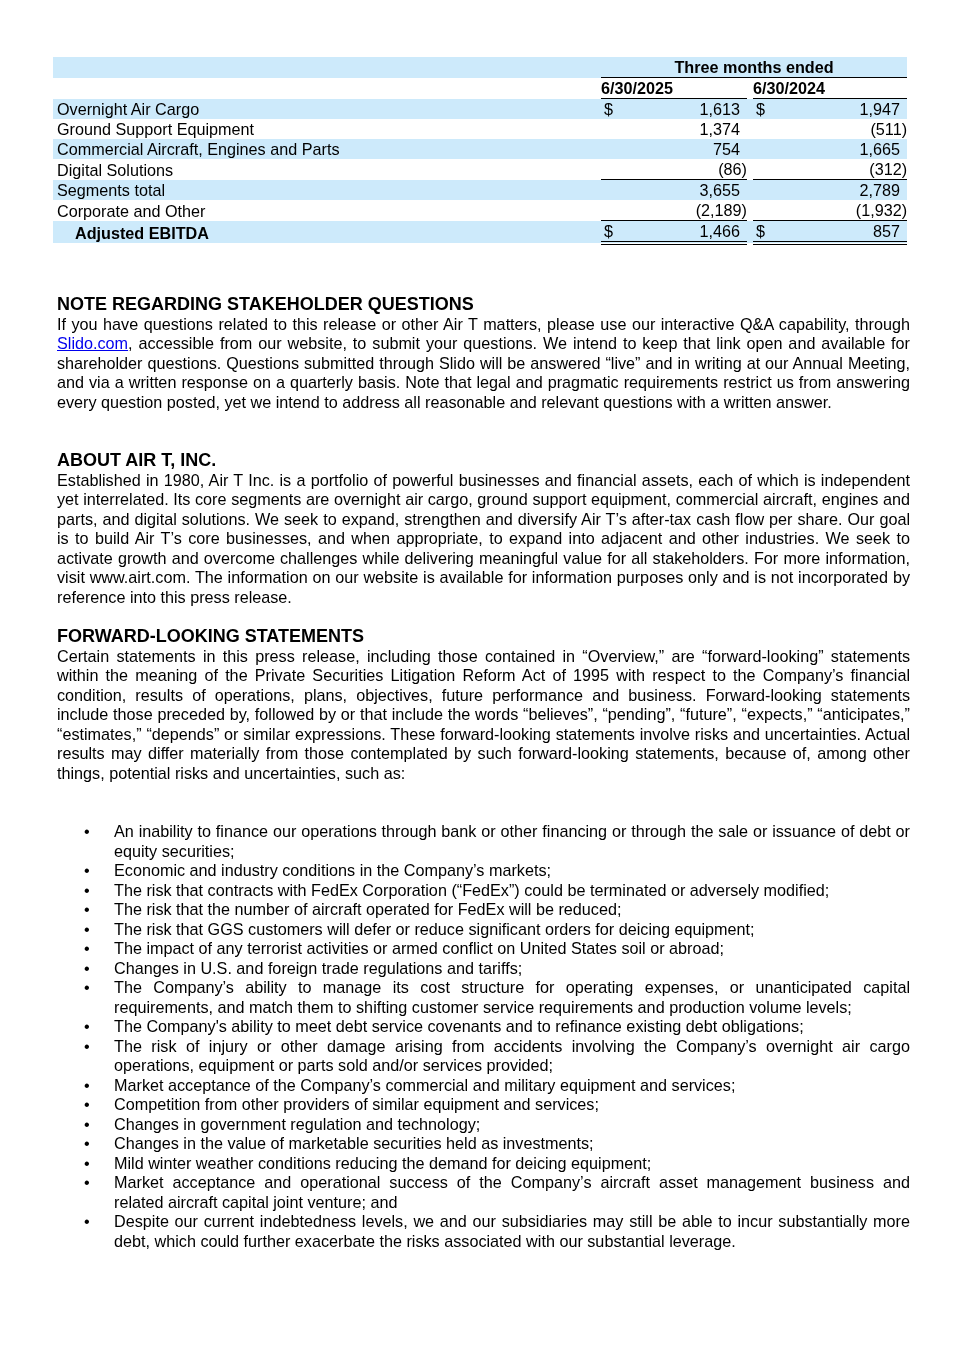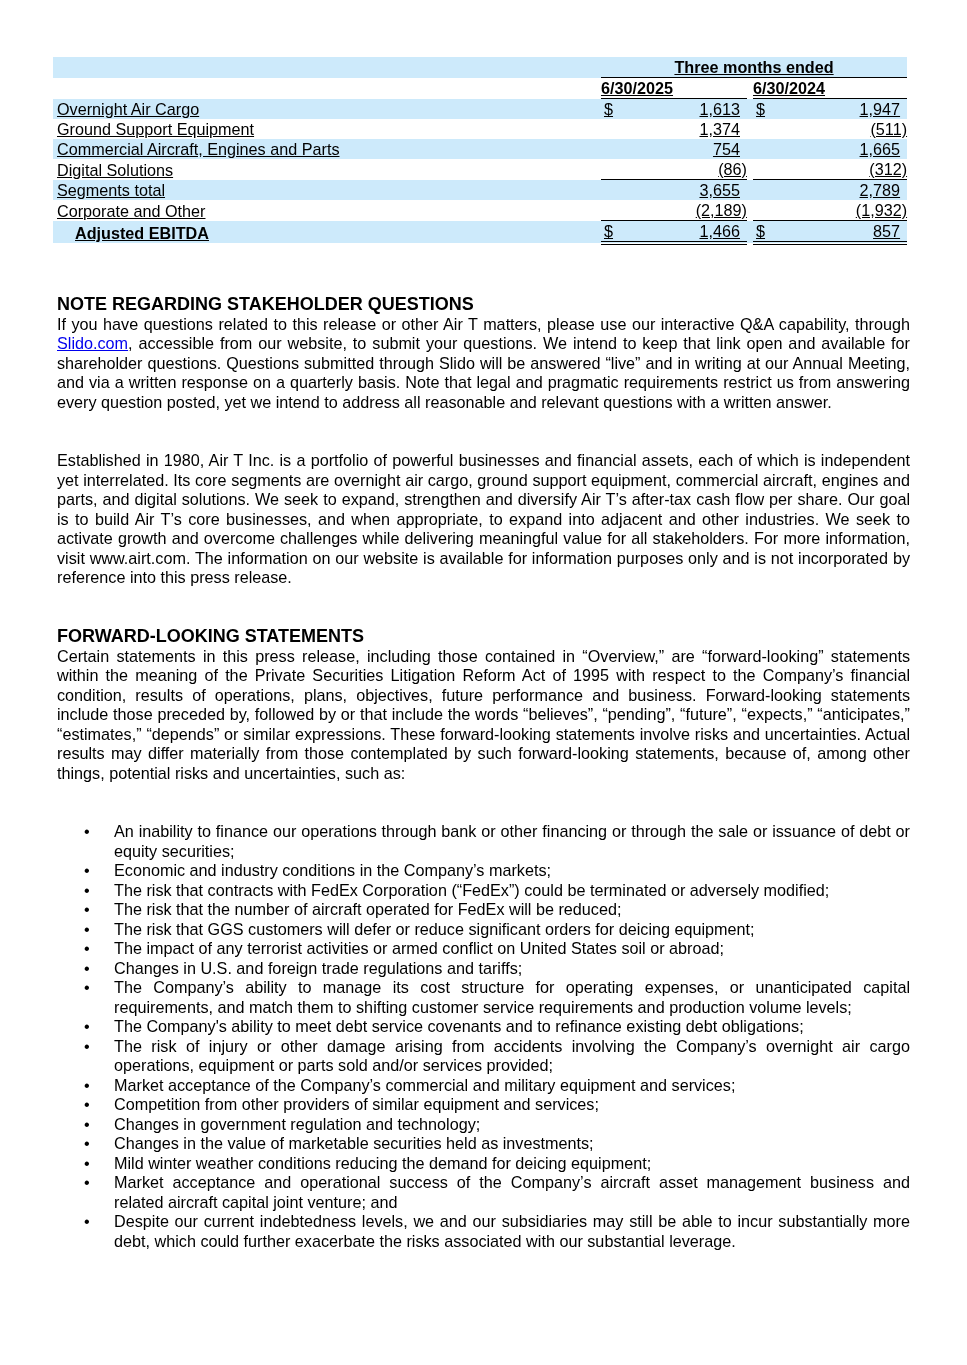--- a/index.html
+++ b/index.html
@@ -6,21 +6,21 @@
   html, body { background: #ffffff; }
   body {
     width: 967px; height: 1365px; position: relative; overflow: hidden;
     font-family: "Liberation Sans", sans-serif; color: #000; font-size: 16.2px;
   }
   
   .fin-table {
     position: absolute; left: 53px; top: 57px; width: 854px;
     border-collapse: collapse; table-layout: fixed; font-size: 16.2px;
   }
-  .fin-table td { padding: 0; height: 14px; line-height: 20px; vertical-align: bottom; white-space: nowrap; text-decoration: underline; }
+  .fin-table td { padding: 0; height: 14px; line-height: 20px; vertical-align: bottom; white-space: nowrap; }
   .fin-table tr.shade td { background: #cdeafb; }
   .col-label { width: 548px; padding-left: 4px !important; }
   .col-gap { width: 6px; }
   .col-cur { width: 22px; padding-left: 3px !important; }
   .col-num { width: 124px; text-align: right; padding-right: 4px !important; }
   .col-num.paren { padding-right: 0 !important; text-align: right; }
   .col-num.pad { padding-right: 7px !important; }
   .hdr-group { text-align: center; font-weight: bold; border-bottom: 1.5px solid #000; }
   .hdr-date { text-align: left; font-weight: bold; border-bottom: 1.5px solid #000; }
   .bl-top td.ul { border-top: 1.5px solid #000; }
@@ -117,20 +117,21 @@
   </tr>
 </tbody>
   </table>
 
 <div class="section" style="top:295px;">
   <h3>NOTE REGARDING STAKEHOLDER QUESTIONS</h3>
   <p><span>If you have questions related to this release or other Air T matters, please use our interactive Q&amp;A capability, through </span><a class="link">Slido.com</a><span>, accessible from our website, to submit your questions. We intend to keep that link open and available for shareholder questions. Questions submitted through Slido will be answered “live” and in writing at our Annual Meeting, and via a written response on a quarterly basis. Note that legal and pragmatic requirements restrict us from answering every question posted, yet we intend to address all reasonable and relevant questions with a written answer.</span></p>
 </div>
 
 <div class="section" style="top:451px;">
+  <h3>ABOUT AIR T, INC.</h3>
   <p>Established in 1980, Air T Inc. is a portfolio of powerful businesses and financial assets, each of which is independent yet interrelated. Its core segments are overnight air cargo, ground support equipment, commercial aircraft, engines and parts, and digital solutions. We seek to expand, strengthen and diversify Air T’s after-tax cash flow per share.  Our goal is to build Air T’s core businesses, and when appropriate, to expand into adjacent and other industries. We seek to activate growth and overcome challenges while delivering meaningful value for all stakeholders.  For more information, visit www.airt.com. The information on our website is available for information purposes only and is not incorporated by reference into this press release.</p>
 </div>
 
 <div class="section" style="top:627px;">
   <h3>FORWARD-LOOKING STATEMENTS</h3>
   <p>Certain statements in this press release, including those contained in “Overview,” are “forward-looking” statements within the meaning of the Private Securities Litigation Reform Act of 1995 with respect to the Company’s financial condition, results of operations, plans, objectives, future performance and business. Forward-looking statements include those preceded by, followed by or that include the words “believes”, “pending”, “future”, “expects,” “anticipates,” “estimates,” “depends” or similar expressions. These forward-looking statements involve risks and uncertainties. Actual results may differ materially from those contemplated by such forward-looking statements, because of, among other things, potential risks and uncertainties, such as:</p>
 </div>
 
 <ul class="bullets" style="top:822px;">
   <li><span class="bullet">•</span><span>An inability to finance our operations through bank or other financing or through the sale or issuance of debt or equity securities;</span></li>

